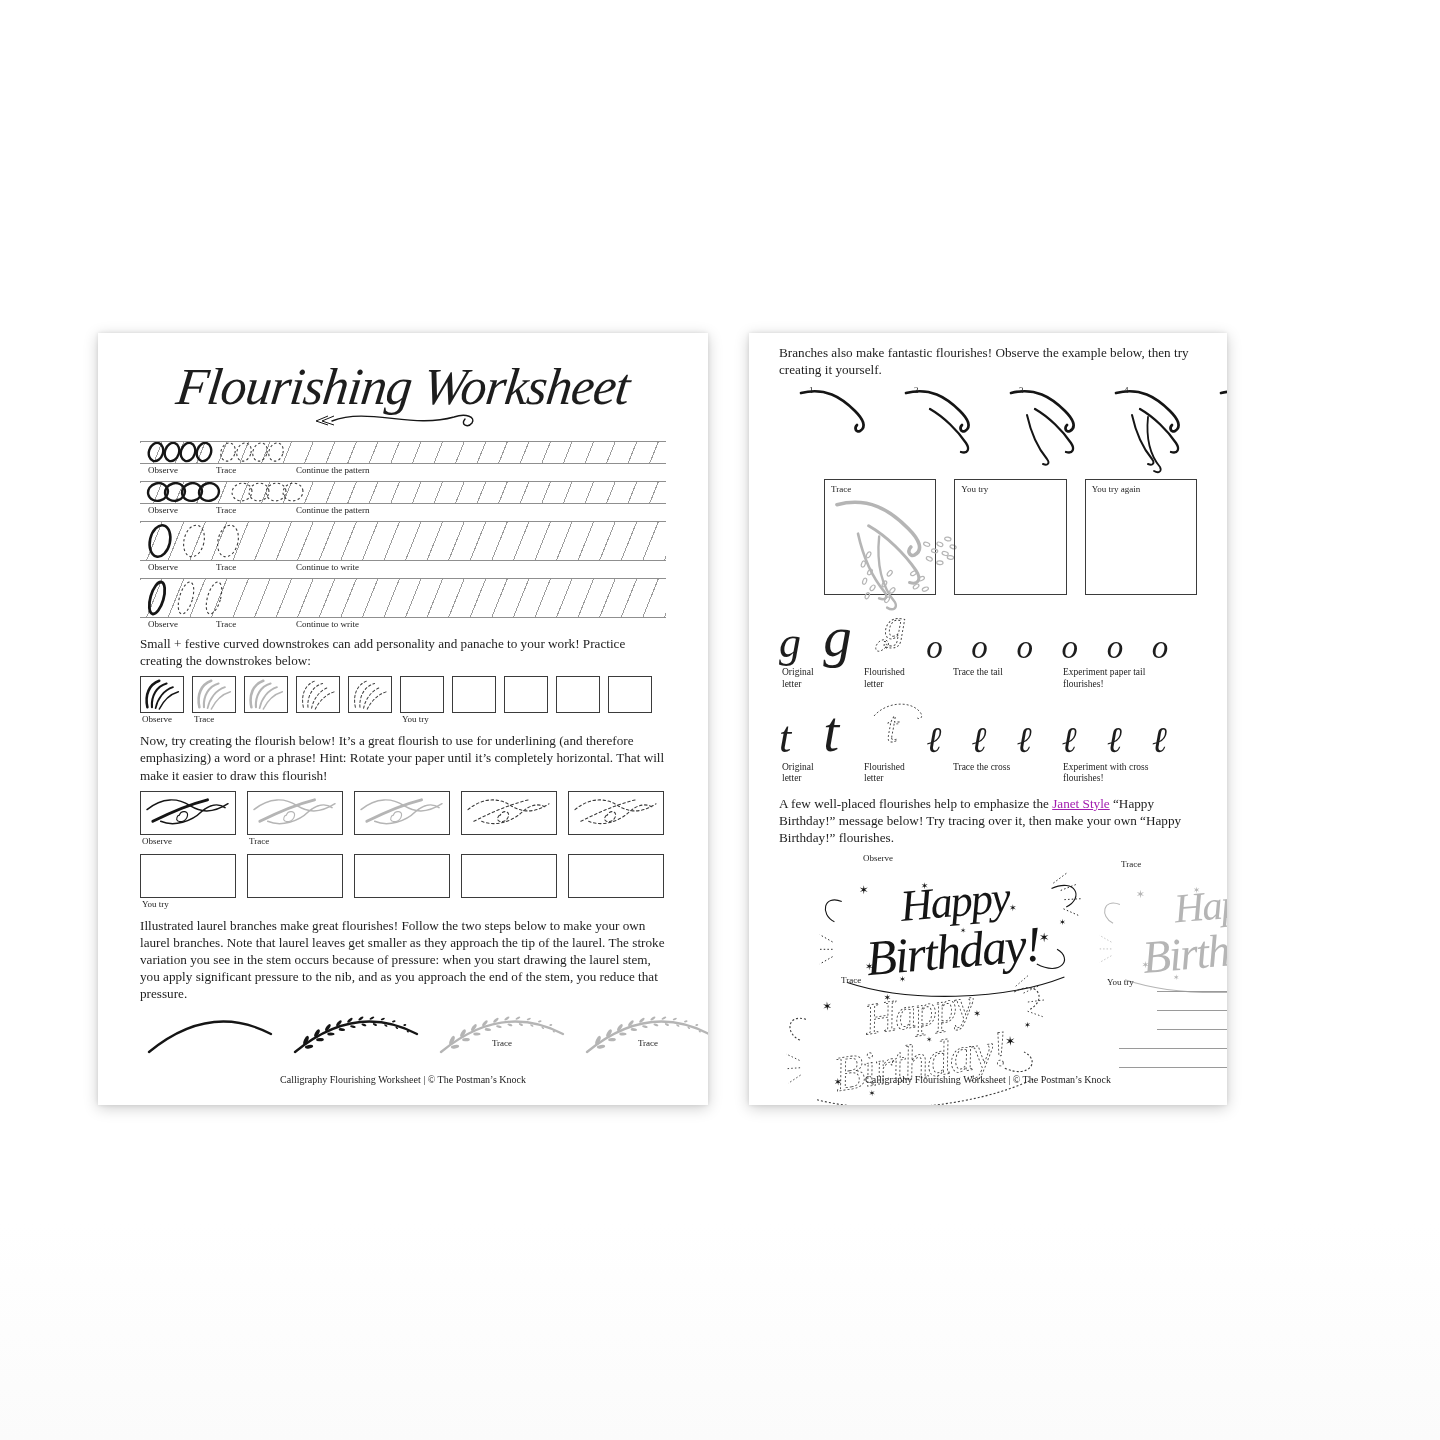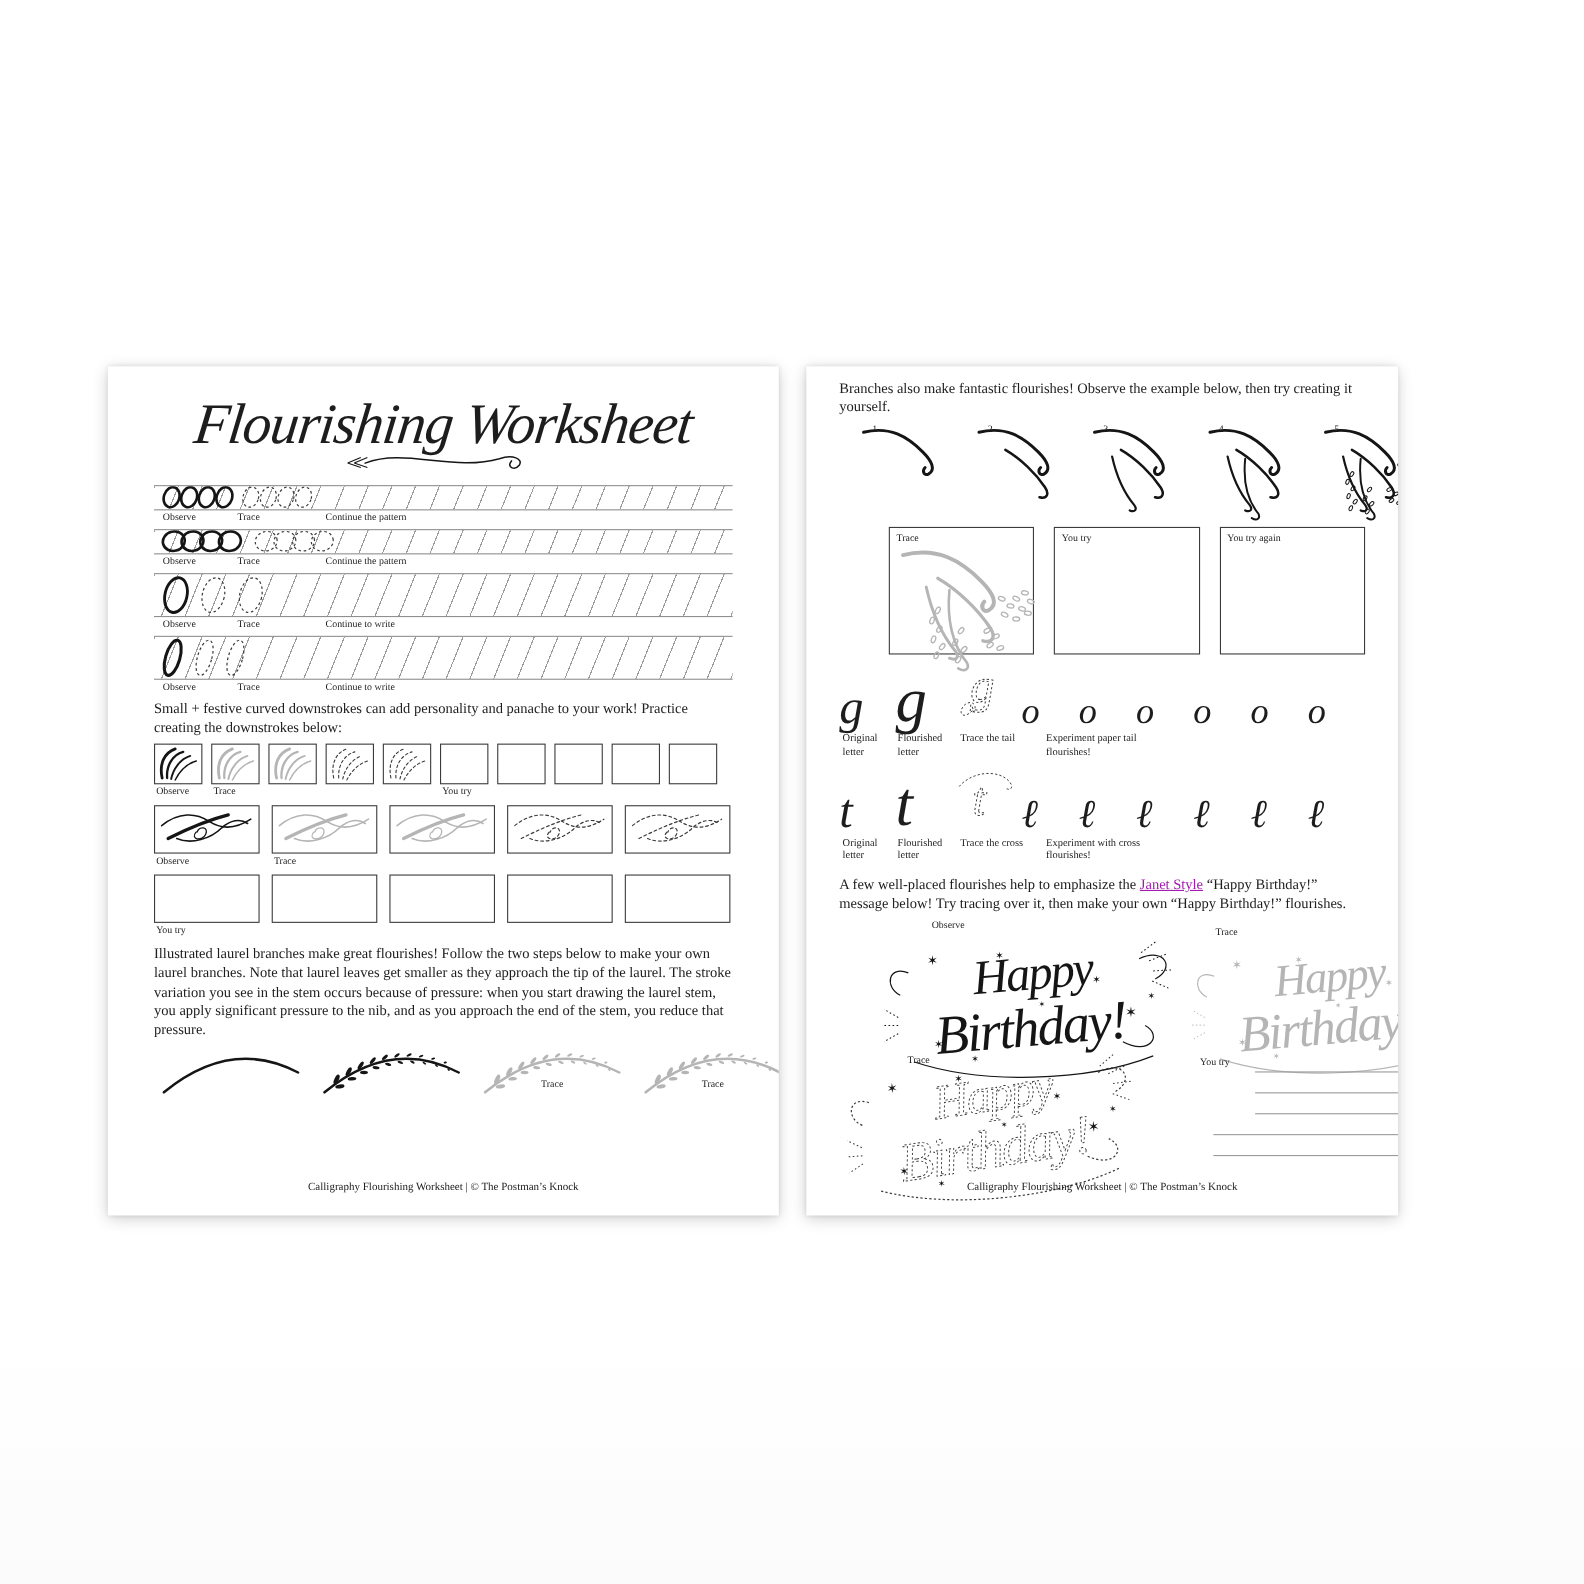--- a/index.html
+++ b/index.html
@@ -7,21 +7,21 @@
     width:1440px;height:1440px;position:relative;
     background:linear-gradient(#ffffff 0 85%, #fbfbfb 100%);
     font-family:"Liberation Serif",serif;color:#1d1d1d;
   }
   .page{
     position:absolute;top:333px;height:772px;background:#fff;
     box-shadow:0 3px 14px rgba(0,0,0,.20), 0 0 4px rgba(0,0,0,.10);
     box-sizing:border-box;overflow:hidden;
   }
   #left-page{left:98px;width:610px;padding:24px 42px;}
-  #right-page{left:733px;width:538px;padding:11px 30px;}
+  #right-page{left:749px;width:478px;padding:11px 30px;}
 
   p.body{font-size:13.2px;line-height:1.3;margin:0 0 7px;}
   .small-label{font-size:9px;color:#1c1c1c;}
 
   
   .title-wrap{text-align:center;margin:4px 0 10px;}
   h1.script-title{
     margin:0;font-weight:normal;font-style:italic;font-size:52px;line-height:1;
     transform:skewX(-7deg);letter-spacing:-1px;
   }
@@ -67,21 +67,21 @@
   .tbox{width:136px;height:116px;border:1.5px solid #3b3b3b;box-sizing:border-box;position:relative;}
   .tbox .small-label{position:absolute;top:4px;left:6px;}
   .tbox .art{position:absolute;left:4px;top:14px;}
 
   .letter-row{display:flex;align-items:flex-end;height:60px;margin-top:2px;}
   .letter-row .big1{font-style:italic;font-size:44px;line-height:1;width:54px;}
   .letter-row .big2{font-style:italic;font-size:57px;line-height:1;width:57px;letter-spacing:-2px;}
   .letter-row .dot-slot{width:64px;}
   .letter-row .partial{font-style:italic;font-size:33px;line-height:1.1;width:55px;}
   .letter-row.trow .partial{font-size:36px;}
-  .letter-labels{display:flex;font-size:9.5px;line-height:1.2;padding-left:3px;margin:2px 0 10px;}
+  .letter-labels{display:flex;font-size:9.5px;line-height:1.2;padding-left:3px;margin:2px 0 10px;gap:32px;}
   .letter-labels span:nth-child(1){width:50px;}
   .letter-labels span:nth-child(2){width:57px;}
   .letter-labels span:nth-child(3){width:78px;}
   .letter-labels span:nth-child(4){width:110px;}
 
   a.inline-link{color:#a21caf;text-decoration:underline;cursor:pointer;}
 
   .hb-area{position:relative;height:252px;margin-top:2px;}
   .hb-label{position:absolute;font-size:9px;}
   .hb-art{position:absolute;}
@@ -196,20 +196,21 @@
     <div class="sbox"></div>
     <div class="sbox"></div>
     <div class="sbox"></div>
   </div>
   <div class="small-box-labels">
     <span class="small-label">Observe</span>
     <span class="small-label">Trace</span>
     <span class="small-label">You try</span>
   </div>
 
+  <p class="body">Now, try creating the flourish below! It’s a great flourish to use for underlining (and therefore emphasizing) a word or a phrase! Hint: Rotate your paper until it’s completely horizontal. That will make it easier to draw this flourish!</p>
 
   <div class="flourish-boxes">
     <div class="fbox"><span><svg width="93" height="41" viewBox="0 0 95 42">
             <path d="M6,18 C22,5 38,6 50,14 C60,20 72,23 89,12" fill="none" stroke-linecap="round" stroke="#151515" stroke-width="1.5"></path>
             <path d="M20,30 C34,36 52,30 62,20 C70,13 79,11 86,16" fill="none" stroke-linecap="round" stroke="#151515" stroke-width="1.5"></path>
             <path d="M12,30 C30,21 48,13 68,8" fill="none" stroke-linecap="round" stroke="#151515" stroke-width="3"></path>
             <path d="M38,24 C32,31 44,33 47,26 C50,19 41,18 39,24" fill="none" stroke-linecap="round" stroke="#151515" stroke-width="1.2"></path>
           </svg></span></div>
     <div class="fbox"><span><svg width="93" height="41" viewBox="0 0 95 42">
             <path d="M6,18 C22,5 38,6 50,14 C60,20 72,23 89,12" fill="none" stroke-linecap="round" stroke="#b5b5b5" stroke-width="1.5"></path>

